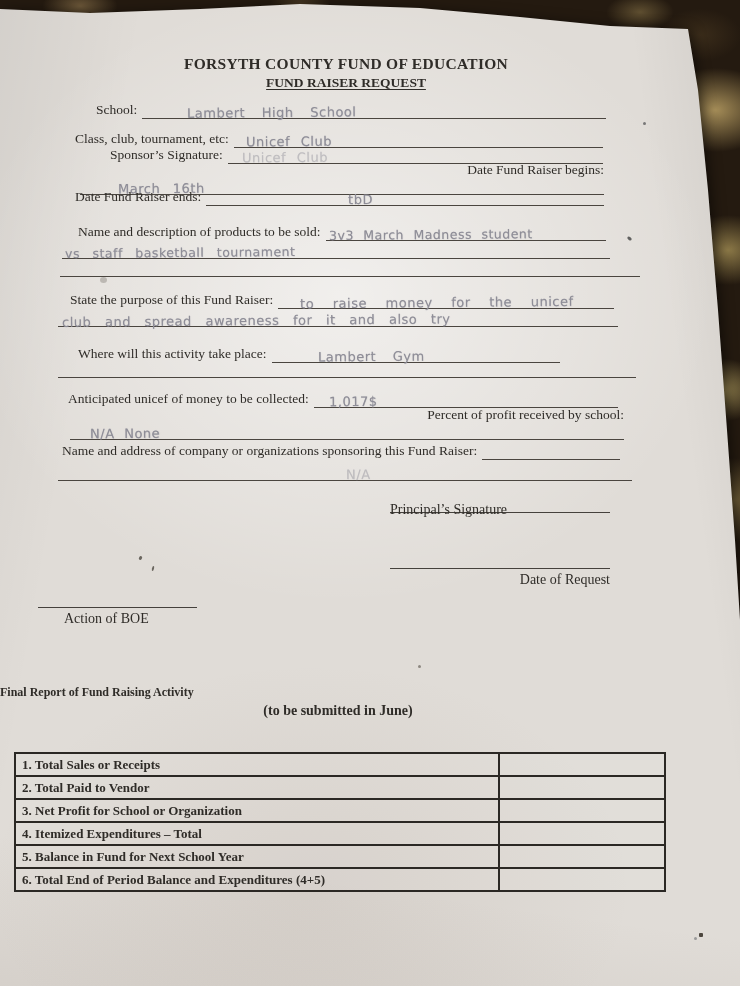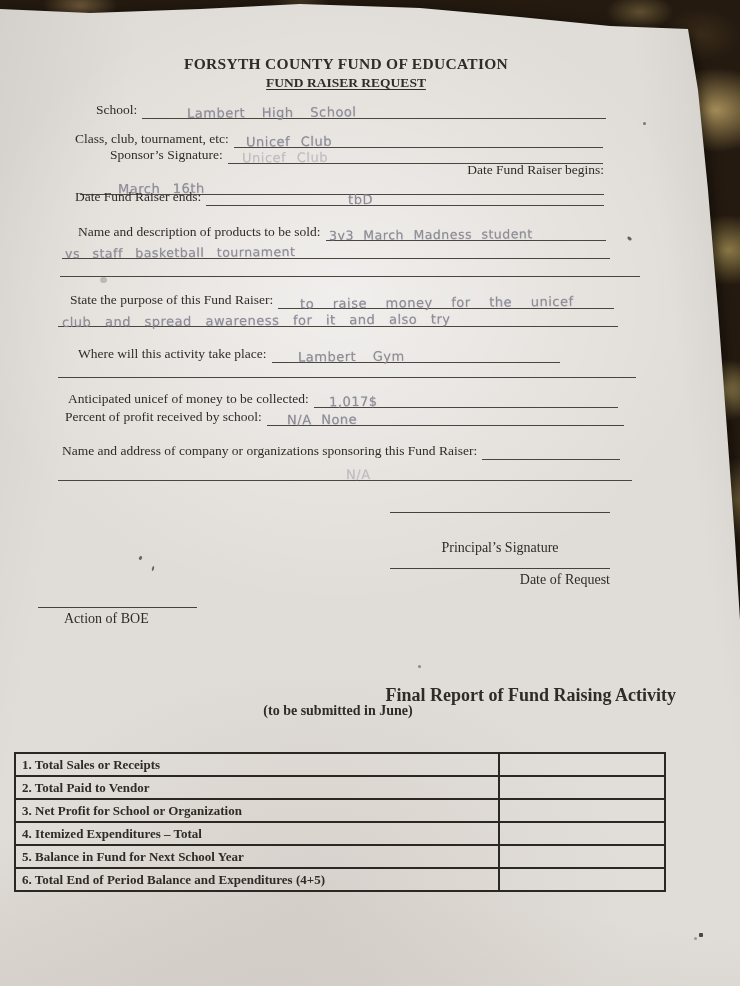--- a/index.html
+++ b/index.html
@@ -33,21 +33,21 @@
   .title{position:absolute;left:0;top:55px;width:692px;text-align:center;font-weight:bold;font-size:15.5px;letter-spacing:.3px;}
   .subtitle{position:absolute;left:0;top:75px;width:692px;text-align:center;font-weight:bold;font-size:13.5px;text-decoration:underline;text-underline-offset:2px;}
   .field{position:absolute;display:flex;align-items:flex-end;height:19px;font-size:13.5px;}
   .field .lbl{white-space:nowrap;padding-bottom:1px;}
   .field .line{flex:1;align-self:stretch;display:flex;align-items:flex-end;border-bottom:1.5px solid #4a453f;margin-left:5px;}
   .hw{font-family:"DejaVu Sans",sans-serif;font-size:13px;color:#8e8d97;white-space:nowrap;transform:rotate(-.5deg);position:relative;top:2px;letter-spacing:.5px;text-shadow:.3px .3px .7px rgba(142,141,151,.6);}
   .hw.faint{opacity:.45;}
   .hw.sm{font-size:12.5px;}
   .sigline{position:absolute;border-bottom:1.5px solid #45413c;}
   .siglabel{position:absolute;font-size:14px;}
-  .frtitle{position:absolute;left:0;top:685px;width:676px;text-align:right;font-weight:bold;font-size:18px;}
+  .frtitle{position:absolute;left:0;top:685px;width:676px;text-align:left;font-weight:bold;font-size:12px;}
   .frsub{position:absolute;left:0;top:703px;width:676px;text-align:center;font-weight:bold;font-size:14px;}
   .frtable{position:absolute;left:14px;top:752px;width:648px;border:2px solid #2b2824;background:rgba(255,255,255,.06);}
   .frrow{display:flex;height:21px;border-top:2px solid #2b2824;}
   .frrow:first-child{border-top:none;}
   .frlabel{flex:1;border-right:2px solid #2b2824;font-weight:bold;font-size:13px;padding:3px 4px 0 6px;white-space:nowrap;overflow:hidden;}
   .frvalue{width:164px;}
   .speck{position:absolute;border-radius:50%;}
 </style>
 </head>
 <body>
@@ -119,54 +119,54 @@
   </div>
   <div class="field" style="top:308px;left:58px;width:560px;">
     <div class="line" style="margin-left:0;">
       <span class="hw" style="margin-left:4px;word-spacing:9px;">club and spread awareness for it and also try</span>
     </div>
   </div>
 
   <div class="field" style="top:344px;left:78px;width:482px;">
     <span class="lbl">Where will this activity take place:</span>
     <div class="line">
-      <span class="hw" style="margin-left:26px;word-spacing:12px;">Lambert Gym</span>
+      <span class="hw" style="margin-left:46px;word-spacing:12px;">Lambert Gym</span>
     </div>
   </div>
   <div class="field" style="top:359px;left:58px;width:578px;">
     <div class="line" style="margin-left:0;"></div>
   </div>
 
   <div class="field" style="top:389px;left:68px;width:550px;">
     <span class="lbl">Anticipated unicef of money to be collected:</span>
     <div class="line">
       <span class="hw" style="margin-left:15px;">1,017$</span>
     </div>
   </div>
 
-  <div class="field" style="top:407px;left:65px;width:559px;">
+  <div class="field" style="top:407px;left:65px;width:559px;flex-direction:column;">
     <span class="lbl">Percent of profit received by school:</span>
     <div class="line">
       <span class="hw" style="margin-left:20px;word-spacing:5px;">N/A None</span>
     </div>
   </div>
 
 
   <div class="field" style="top:441px;left:62px;width:558px;">
     <span class="lbl">Name and address of company or organizations sponsoring this Fund Raiser:</span>
     <div class="line"></div>
   </div>
   <div class="field" style="top:462px;left:58px;width:574px;">
     <div class="line" style="margin-left:0;">
       <span class="hw faint" style="margin-left:288px;">N/A</span>
     </div>
   </div>
 
   <div class="sigline" style="left:390px;top:499px;width:220px;height:13px;"></div>
-  <div class="siglabel" style="left:390px;top:540px;width:220px;text-align:center;">Principal’s Signature</div>
+  <div class="siglabel" style="left:390px;top:502px;width:220px;">Principal’s Signature</div>
 
   <div class="sigline" style="left:390px;top:555px;width:220px;height:13px;"></div>
   <div class="siglabel" style="left:390px;top:572px;width:220px;text-align:right;">Date of Request</div>
 
   <div class="sigline" style="left:38px;top:594px;width:159px;height:13px;"></div>
   <div class="siglabel" style="left:64px;top:611px;">Action of BOE</div>
 
   <div class="frtitle">Final Report of Fund Raising Activity</div>
   <div class="frsub">(to be submitted in June)</div>
 

